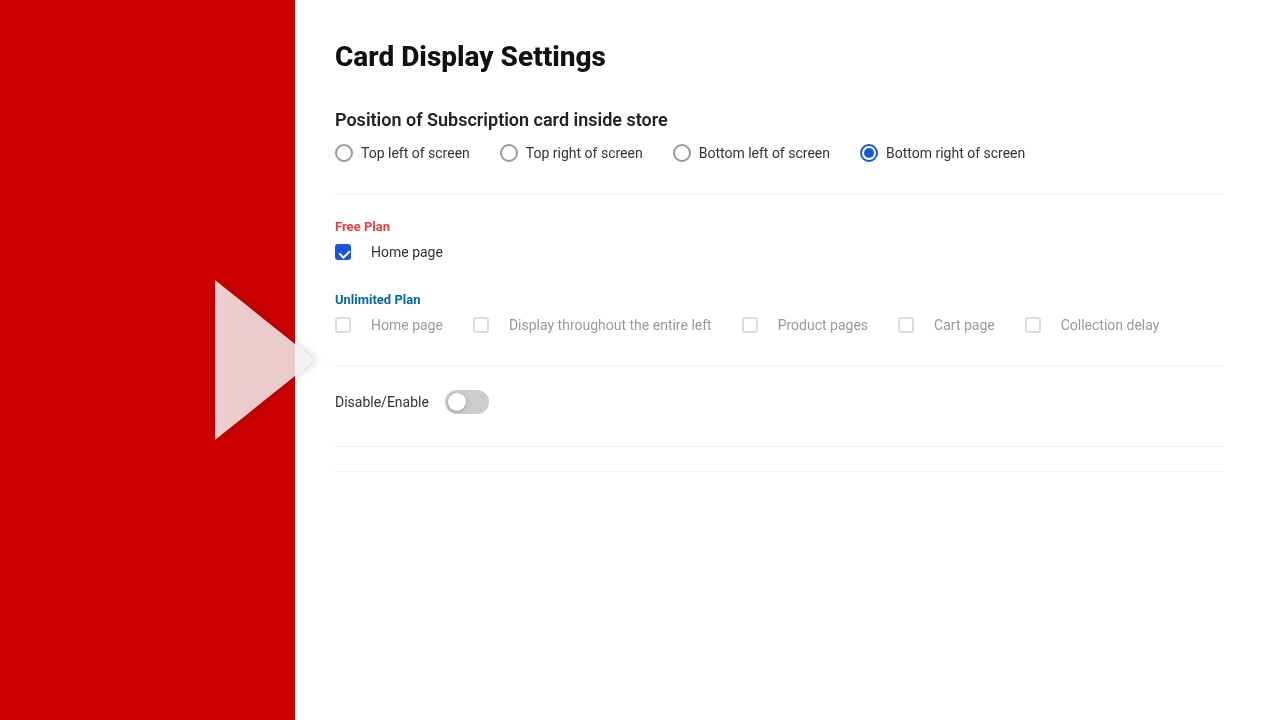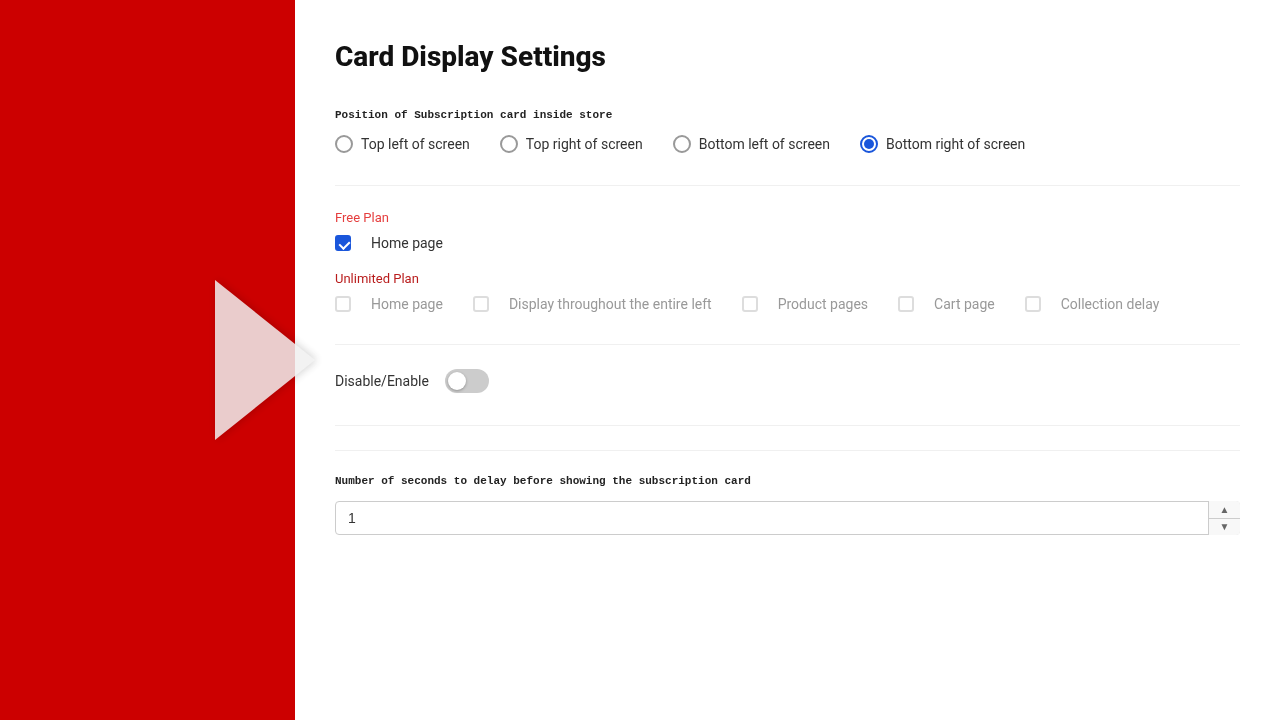--- a/index.html
+++ b/index.html
@@ -28,42 +28,41 @@
       border-bottom: 80px solid transparent;
       border-left: 100px solid #f0f0f0;
       opacity: 0.85;
       margin-right: -20px;
       filter: drop-shadow(2px 0 4px rgba(0,0,0,0.2));
     }
 
     
     .main {
       flex: 1;
-      padding: 40px 40px 30px 40px;
+      padding: 40px 57px 30px 40px;
       overflow-y: auto;
       background: #fff;
     }
 
     h1 {
       font-size: 28px;
       font-weight: 800;
       color: #111;
       margin-bottom: 36px;
     }
 
     
     .section {
       margin-bottom: 32px;
     }
     .section-title {
-      font-size: 11px;
+      font-size: 18px;
       font-weight: 600;
       color: #222;
       margin-bottom: 14px;
-      font-family: Liberation Mono, monospace;
     }
 
     
     .radio-group {
       display: flex;
       align-items: flex-end;
       gap: 30px;
       flex-wrap: wrap;
     }
     .radio-label {
@@ -98,25 +97,25 @@
       transform: translate(-50%, -50%);
       width: 10px;
       height: 10px;
       border-radius: 50%;
       background: #1a56db;
     }
 
     
     .plan-label {
       font-size: 13px;
-      font-weight: 400;
+      font-weight: 700;
       margin-bottom: 10px;
     }
     .plan-label.free { color: #e53e3e; }
-    .plan-label.unlimited { color: #b91c1c; margin-top: 20px; }
+    .plan-label.unlimited { color: #0369a1; margin-top: 32px; }
 
     
     .checkbox-group {
       display: flex;
       align-items: center;
       gap: 30px;
       flex-wrap: wrap;
     }
     .checkbox-label {
       display: flex;
@@ -344,24 +343,14 @@
         <div class="toggle-thumb off"></div>
       </label>
     </div>
   </div>
 
   <hr class="divider">
 
 
   <hr class="divider">
 
-  <div class="section">
-    <div class="section-title">Number of seconds to delay before showing the subscription card</div>
-    <div class="number-input-wrapper">
-      <input type="number" class="number-input" value="1" style="">
-      <div class="number-spinners">
-        <button class="spinner-btn">▲</button>
-        <button class="spinner-btn">▼</button>
-      </div>
-    </div>
-  </div>
 
 </div>
 
 </body></html>

